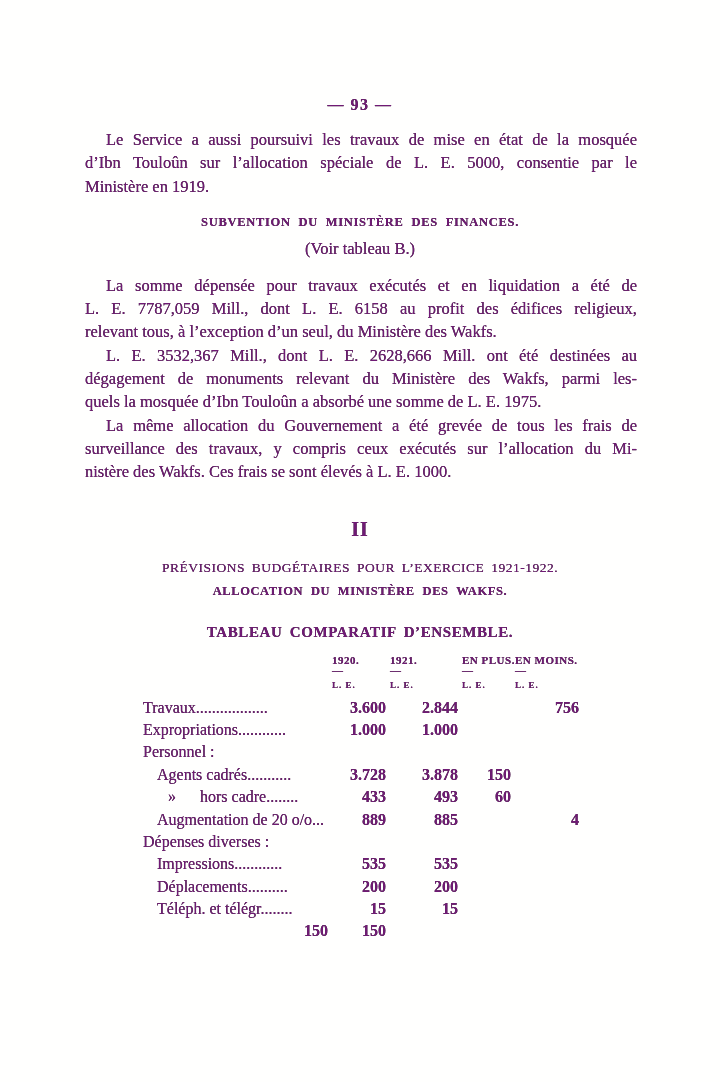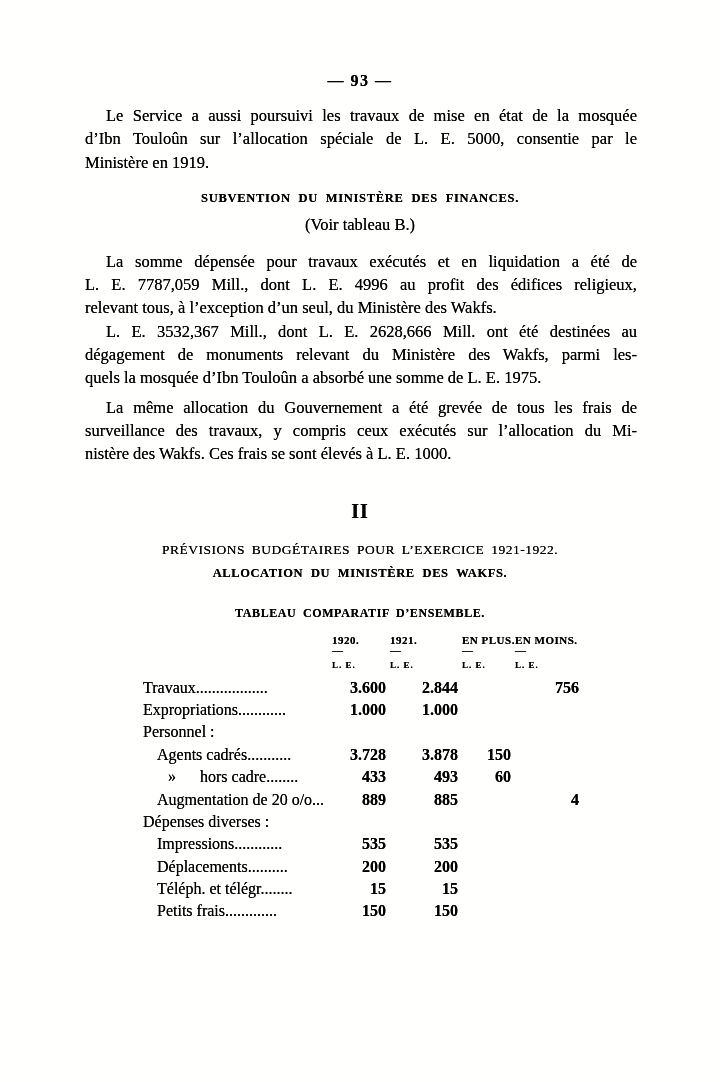--- a/index.html
+++ b/index.html
@@ -1,35 +1,35 @@
 <!DOCTYPE html>
 <html><head>
 <meta charset="utf-8">
 <style>
   html,body{margin:0;padding:0;background:#ffffff;}
   .page{
-    width:720px;height:1082px;background:#fffffe;color:#000000;
+    width:720px;height:1082px;background:#fffffe;color:#701a75;
     font-family:"Liberation Serif","DejaVu Serif",serif;
     position:relative;overflow:hidden;box-sizing:border-box;
-    padding-top:72px;
+    padding-top:96px;
     text-shadow:0 0 .35px rgba(10,8,5,.85);
   }
   .folio{text-align:center;font-size:16px;letter-spacing:1.5px;font-weight:bold;}
   .para{width:552px;margin-left:85px;font-size:16.5px;}
   .tline{text-align:justify;text-align-last:justify;line-height:23.3px;height:23.3px;overflow:hidden;}
   .tline.tlast{text-align-last:left;}
   .para .tline:first-child{text-indent:21px;}
   .h-sc{text-align:center;font-weight:bold;font-size:12.5px;letter-spacing:.7px;word-spacing:4px;margin-top:17px;}
   .note{text-align:center;font-size:16.5px;margin-top:9px;}
   .mt-p2{margin-top:15px;}
-  .mt-p4{margin-top:6px;}
+  .mt-p4{}
   .roman{text-align:center;font-size:20px;font-weight:bold;letter-spacing:1px;margin-top:34px;}
   .h2{text-align:center;font-weight:normal;font-size:13.5px;letter-spacing:.5px;word-spacing:3px;margin-top:19px;}
   .h3{text-align:center;font-weight:bold;font-size:12.5px;letter-spacing:.6px;word-spacing:4px;margin-top:8px;}
-  .h4{text-align:center;font-weight:bold;font-size:12px;letter-spacing:.6px;word-spacing:3px;margin-top:25px;}
+  .h4{text-align:center;font-weight:bold;font-size:15px;letter-spacing:.6px;word-spacing:3px;margin-top:25px;}
   .table{margin:13px 0 0 143px;width:452px;font-size:16px;}
   .grid-row{display:grid;grid-template-columns:189px 58px 72px 53px 80px;align-items:baseline;}
   .thead{align-items:start;margin-bottom:9px;}
   .ch{font-weight:bold;}
   .ch-year{display:block;font-size:11px;letter-spacing:.5px;}
   .ch-dash{display:block;font-size:11px;line-height:9px;}
   .ch-unit{display:block;font-size:9px;margin-top:5px;letter-spacing:1px;}
   .trow{height:22.4px;}
   .tlabel{white-space:pre;overflow:hidden;font-size:16px;}
   .ind1{padding-left:14px;}
@@ -54,21 +54,21 @@
       <div class="tline">Le Service a aussi poursuivi les travaux de mise en état de la mosquée</div>
       <div class="tline">d’Ibn Touloûn sur l’allocation spéciale de L. E. 5000, consentie par le</div>
       <div class="tline tlast">Ministère en 1919.</div>
     </div>
 
   <div class="h-sc">SUBVENTION DU MINISTÈRE DES FINANCES.</div>
   <div class="note">(Voir tableau B.)</div>
 
   <div class="para mt-p2">
       <div class="tline">La somme dépensée pour travaux exécutés et en liquidation a été de</div>
-      <div class="tline">L. E. 7787,059 Mill., dont L. E. 4996 au profit des édifices religieux,</div>
+      <div class="tline">L. E. 7787,059 Mill., dont L. E. 6158 au profit des édifices religieux,</div>
       <div class="tline tlast">relevant tous, à l’exception d’un seul, du Ministère des Wakfs.</div>
     </div>
   <div class="para">
       <div class="tline">L. E. 3532,367 Mill., dont L. E. 2628,666 Mill. ont été destinées au</div>
       <div class="tline">dégagement de monuments relevant du Ministère des Wakfs, parmi les-</div>
       <div class="tline tlast">quels la mosquée d’Ibn Touloûn a absorbé une somme de L. E. 1975.</div>
     </div>
   <div class="para mt-p4">
       <div class="tline">La même allocation du Gouvernement a été grevée de tous les frais de</div>
       <div class="tline">surveillance des travaux, y compris ceux exécutés sur l’allocation du Mi-</div>
@@ -169,21 +169,20 @@
           <div class="tval c4"></div>
         </div>
         <div class="grid-row trow">
           <div class="tlabel ind1">Téléph. et télégr........</div>
           <div class="tval c1">15</div>
           <div class="tval c2">15</div>
           <div class="tval c3"></div>
           <div class="tval c4"></div>
         </div>
         <div class="grid-row trow">
-          <div class="tlabel ind1">Petits frais.............</div>
           <div class="tval c1">150</div>
           <div class="tval c2">150</div>
           <div class="tval c3"></div>
           <div class="tval c4"></div>
         </div>
       </div>
   </div>
 
 </div>
 

